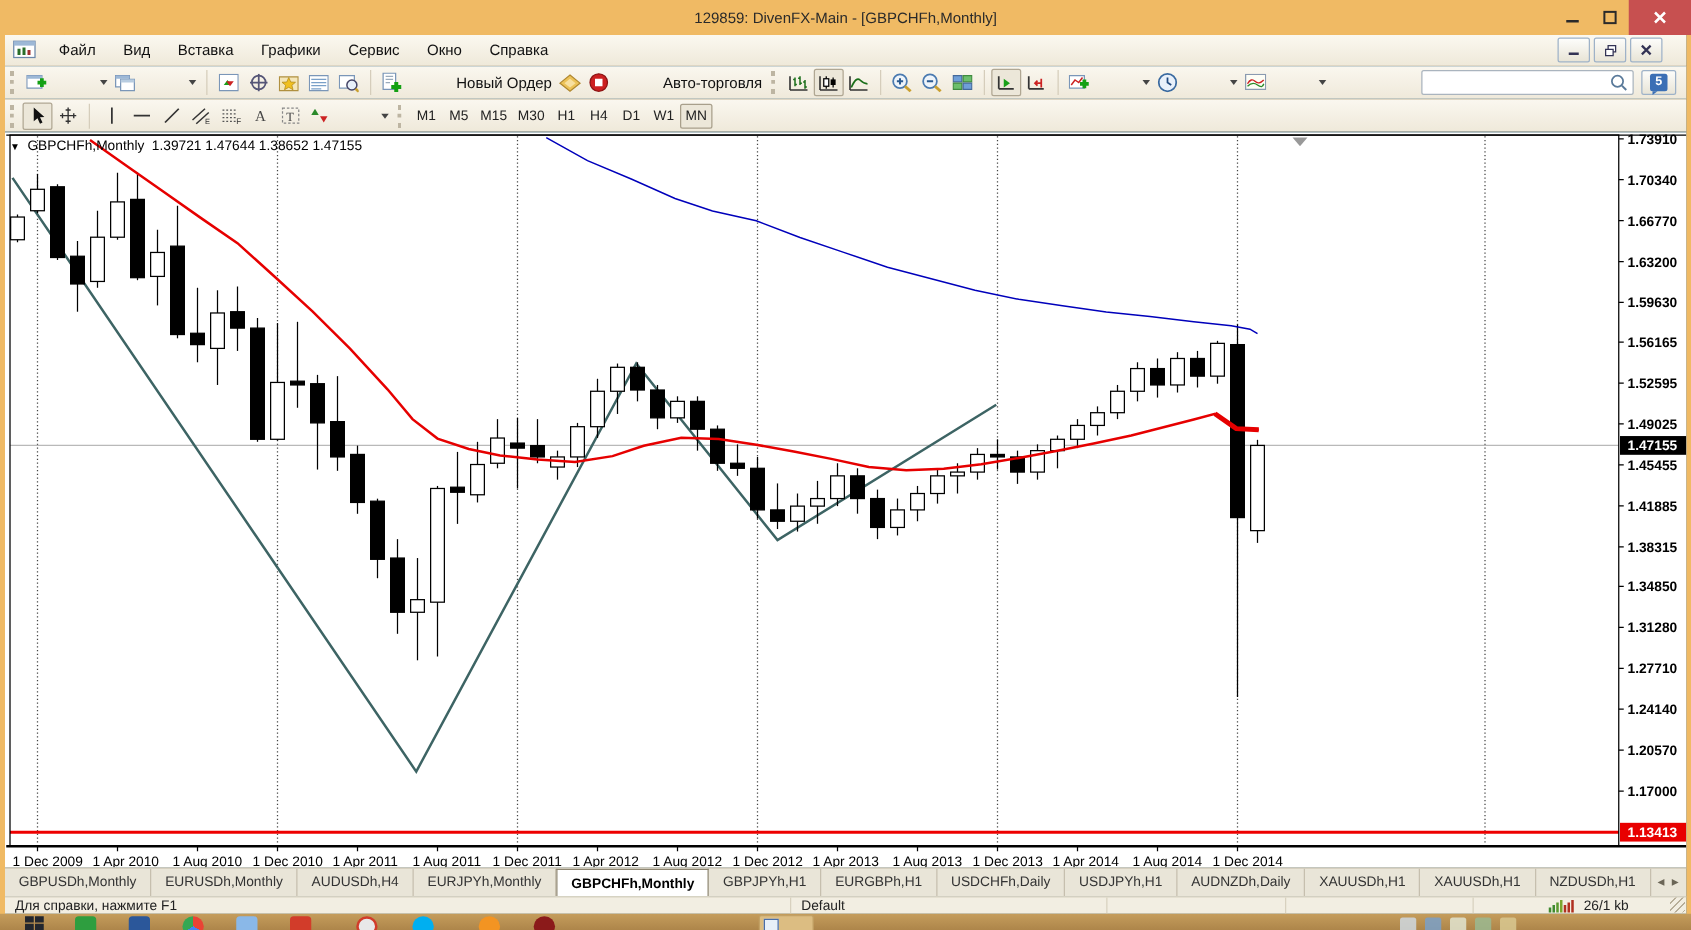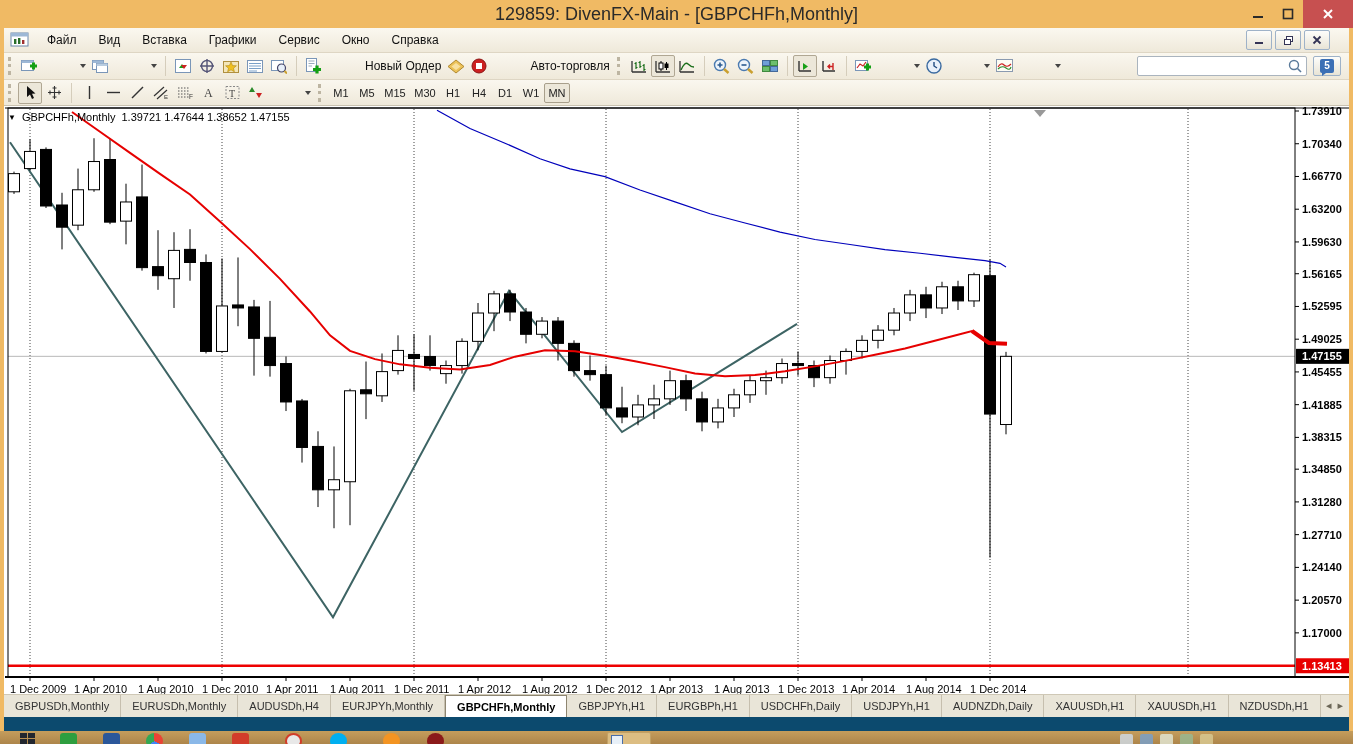--- a/index.html
+++ b/index.html
@@ -2,21 +2,21 @@
 <html><head>
 <meta charset="utf-8">
 <style>
   * { margin:0; padding:0; box-sizing:border-box; }
   html,body { width:1353px; height:744px; overflow:hidden; }
   body { font-family:"Liberation Sans", sans-serif; }
   .window { position:relative; width:1353px; height:744px; background:#f0ba64; overflow:hidden; }
 
   
   .titlebar { height:28px; position:relative; display:flex; align-items:center; justify-content:center;
-              background:#f0ba64; color:#2a2a2a; font-size:18px; }
+              background:#f0ba64; color:#2a2a2a; font-size:12px; }
   .win-controls { position:absolute; right:0; top:0; height:28px; display:flex; align-items:stretch; }
   .wc-btn { width:30px; display:flex; align-items:center; justify-content:center; }
   .wc-close { width:50px; background:#c75050; }
 
   
   .content { position:absolute; top:28px; left:4px; width:1345px; height:703px; background:#0c4a6e; }
 
   
   .menubar { height:25px; display:flex; align-items:center; background:linear-gradient(#fbf8f0,#efe9da);
              border-bottom:1px solid #ded6c4; position:relative; }
@@ -625,20 +625,39 @@
       <div class="tab">AUDNZDh,Daily</div>
       <div class="tab">XAUUSDh,H1</div>
       <div class="tab">XAUUSDh,H1</div>
       <div class="tab">NZDUSDh,H1</div>
       <div class="tab-arrows">
         <span>◂</span>
         <span>▸</span>
       </div>
     </div>
 
+    <div class="statusbar">
+      <div class="st-sec st-help">Для справки, нажмите F1</div>
+      <div class="st-sec st-profile">Default</div>
+      <div class="st-sec st-e1"></div>
+      <div class="st-sec st-e2"></div>
+      <div class="st-sec st-traffic">
+        <span class="bars">
+          <i style="height:4px;background:#3f8a2f"></i>
+            <i style="height:6px;background:#3f8a2f"></i>
+          <i style="height:8px;background:#5a9a2f"></i>
+            <i style="height:10px;background:#7aa62f"></i>
+          <i style="height:6px;background:#b03020"></i>
+            <i style="height:8px;background:#b03020"></i>
+          <i style="height:10px;background:#b03020"></i>
+        </span>
+        <span>26/1 kb</span>
+      </div>
+      <div class="grip-corner"></div>
+    </div>
   </div>
 
   <div class="taskbar">
     <div class="startbtn">
       <b style="left:0;top:0"></b>
         <b style="left:8px;top:0"></b>
         <b style="left:0;top:6px"></b>
         <b style="left:8px;top:6px"></b>
     </div>
     <div class="tb-ico" style="left:60px;background:#2e9e3f"></div>

